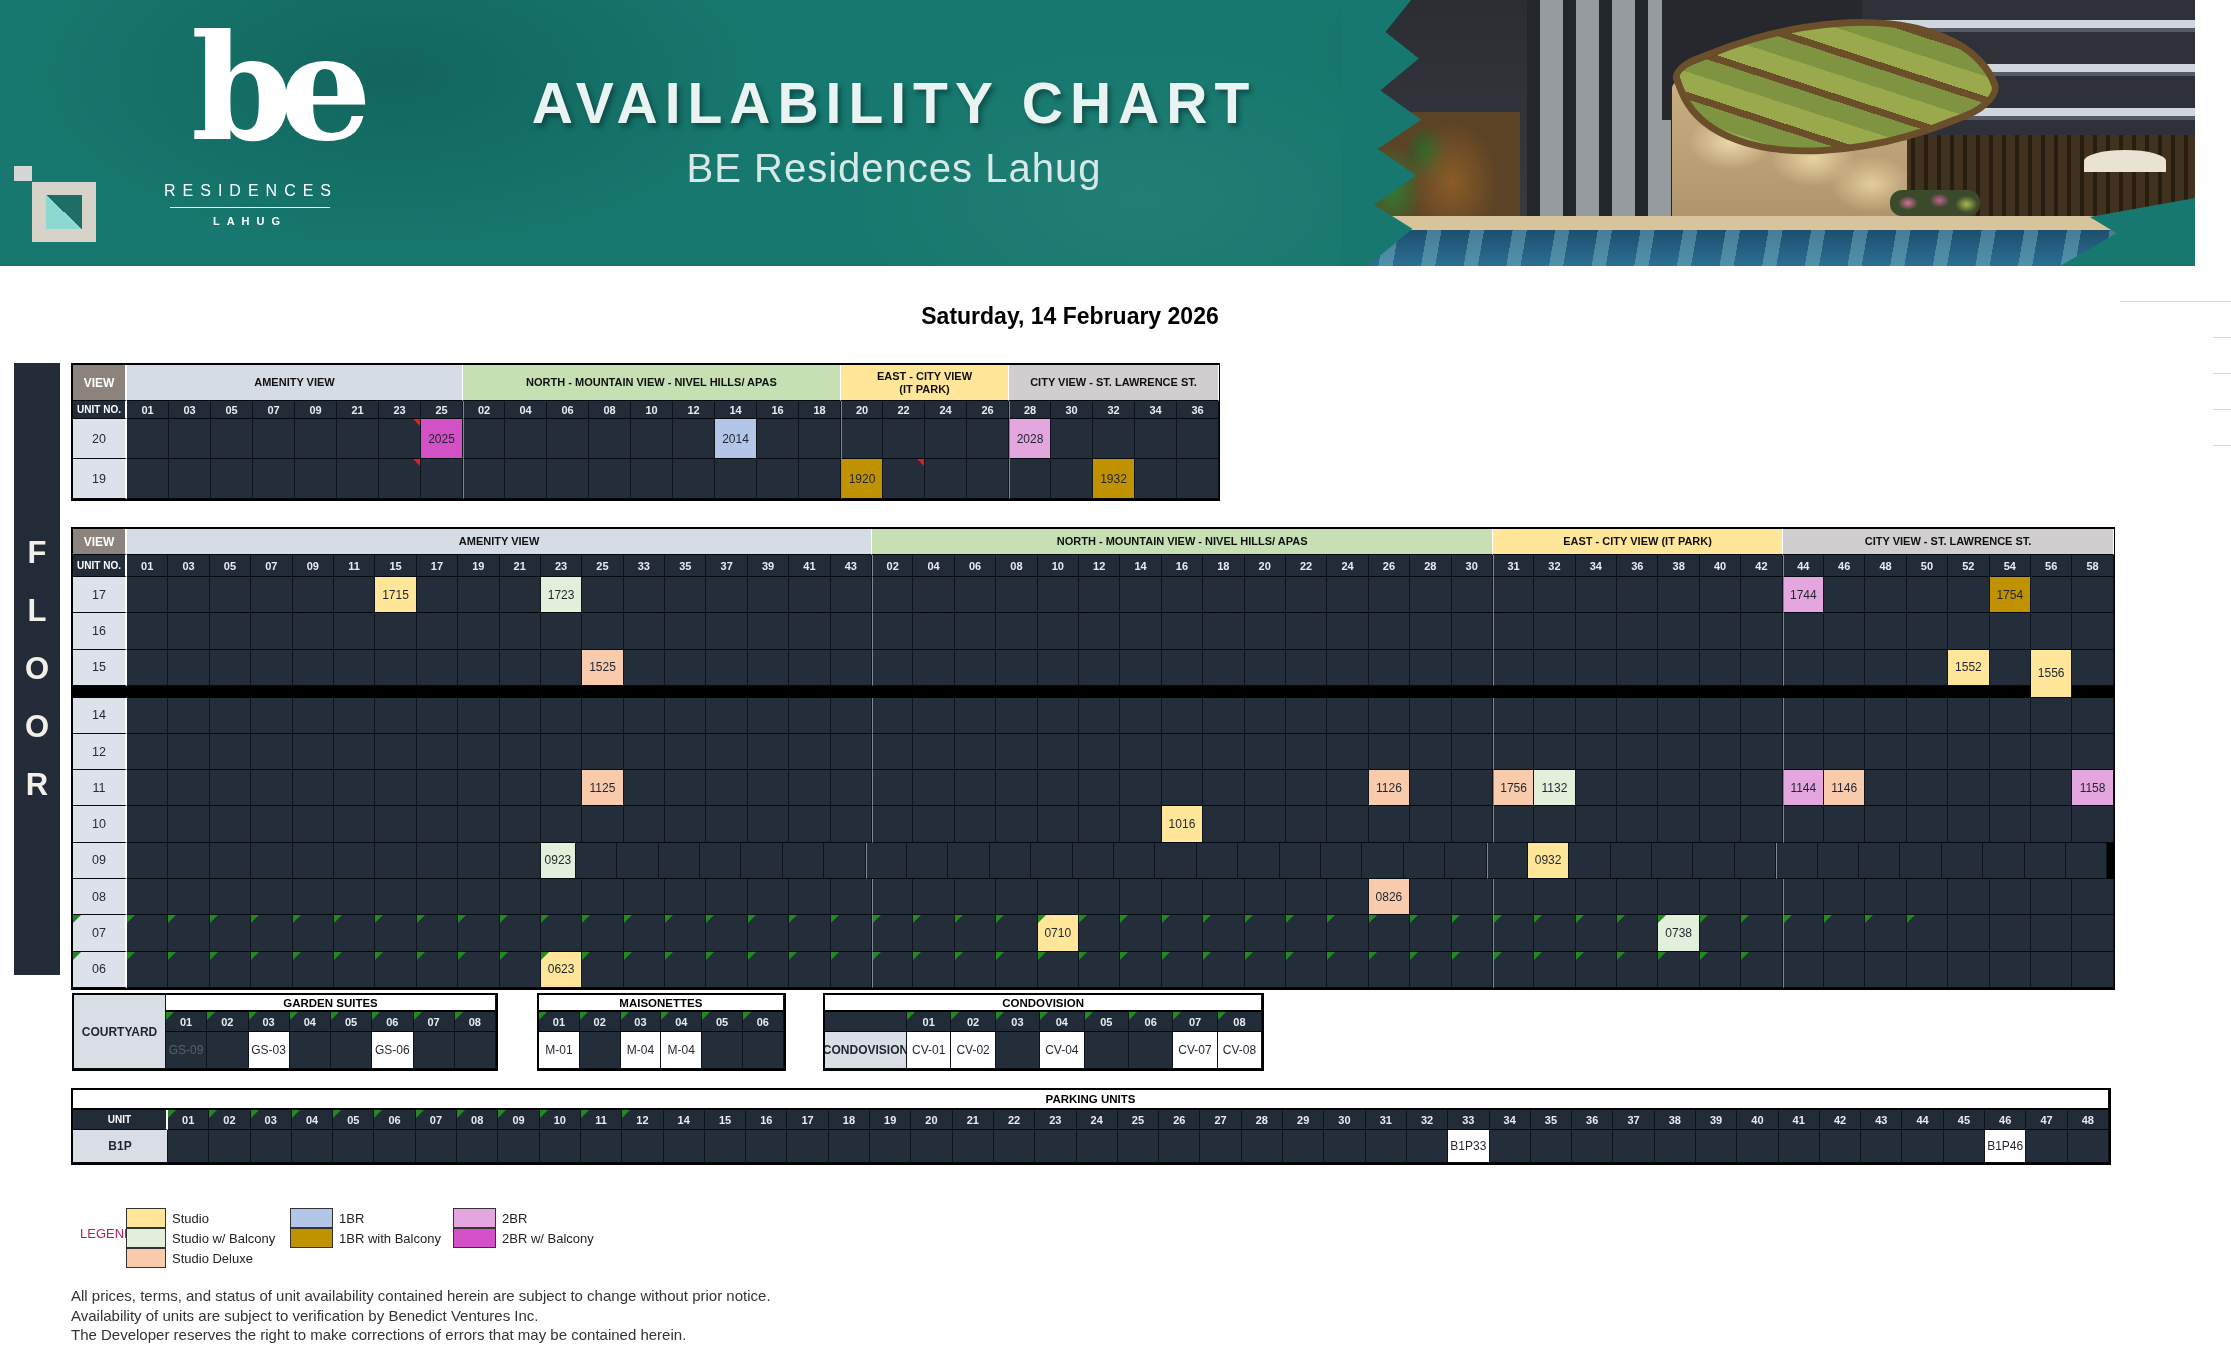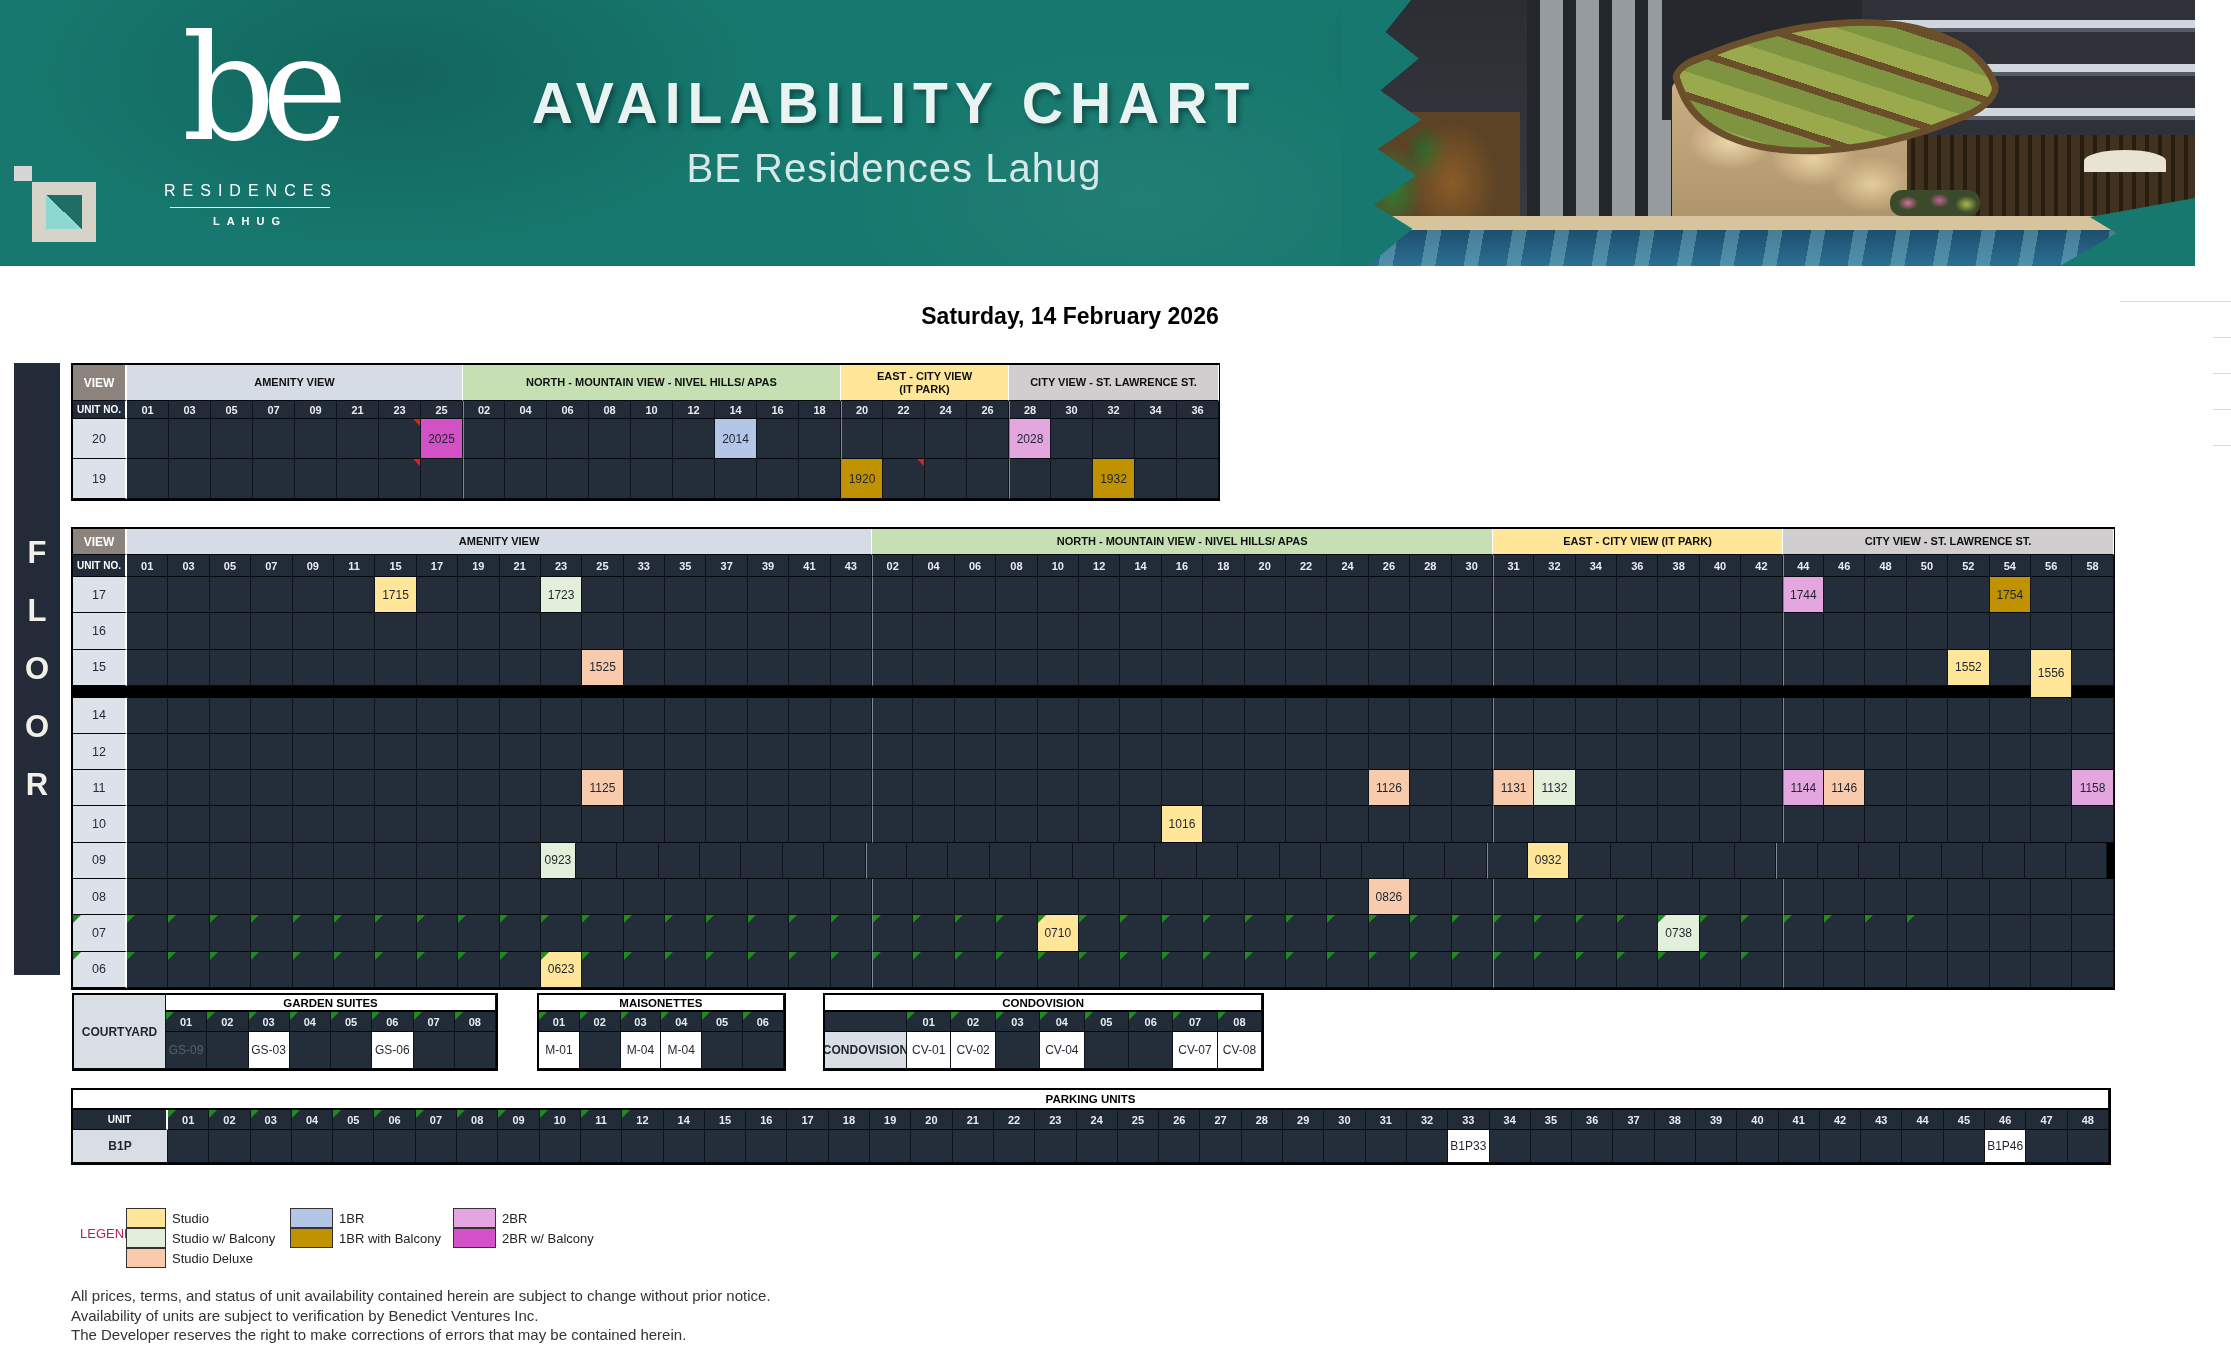--- a/index.html
+++ b/index.html
@@ -5,22 +5,22 @@
   html,body{margin:0;padding:0;background:#fff;}
   .page{position:relative;width:2231px;height:1361px;background:#fff;overflow:hidden;
         font-family:"Liberation Sans",sans-serif;}
   
   .banner{position:absolute;left:0;top:0;width:2195px;height:266px;overflow:hidden;
     background:
       radial-gradient(620px 300px at 18% 28%, rgba(0,0,0,.16), transparent 60%),
       radial-gradient(500px 260px at 52% 75%, rgba(255,255,255,.05), transparent 60%),
       radial-gradient(700px 320px at 78% 18%, rgba(0,0,0,.14), transparent 60%),
       #16786E;}
-  .logo-be{position:absolute;left:158px;top:8px;width:200px;text-align:center;color:#fff;
-    font-family:"DejaVu Serif",serif;font-size:146px;font-weight:normal;letter-spacing:-14px;line-height:1.1;}
+  .logo-be{position:absolute;left:158px;top:8px;width:200px;text-align:right;color:#fff;
+    font-family:"DejaVu Serif",serif;font-size:146px;font-weight:bold;letter-spacing:-14px;line-height:1.1;}
   .logo-res{position:absolute;left:164px;top:182px;width:172px;text-align:center;color:#fff;
     font-size:16px;letter-spacing:7px;}
   .logo-rule{position:absolute;left:170px;top:207px;width:160px;height:1px;background:#fff;}
   .logo-lahug{position:absolute;left:164px;top:215px;width:172px;text-align:center;color:#fff;
     font-size:11px;font-weight:bold;letter-spacing:7px;}
   .logo-sq-small{position:absolute;left:14px;top:166px;width:18px;height:15px;background:#D6D6D6;}
   .logo-sq-big{position:absolute;left:32px;top:182px;width:64px;height:60px;background:#D8D3C9;}
   .logo-sq-inner{position:absolute;left:14px;top:13px;width:36px;height:34px;
     background:linear-gradient(to bottom left,#1E6E66 50%,#8ED8D2 50%);}
   .title{position:absolute;left:504px;top:70px;width:780px;text-align:center;color:#E9F3F2;
@@ -595,21 +595,21 @@
         <div class="c dk" style="width: 41.4px; height: 36.3px;"></div>
         <div class="c dk" style="width: 41.4px; height: 36.3px;"></div>
         <div class="c dk" style="width: 41.4px; height: 36.3px;"></div>
         <div class="c dk" style="width: 41.4px; height: 36.3px;"></div>
         <div class="c dk" style="width: 41.4px; height: 36.3px;"></div>
         <div class="c dk" style="width: 41.4px; height: 36.3px;"></div>
         <div class="c dk" style="width: 41.4px; height: 36.3px;"></div>
         <div class="c dk unit" style="width: 41.4px; height: 36.3px; background: rgb(248, 203, 173);">1126</div>
         <div class="c dk" style="width: 41.4px; height: 36.3px;"></div>
         <div class="c dk" style="width: 41.4px; height: 36.3px;"></div>
-        <div class="c dk secl unit" style="width: 41.4px; height: 36.3px; background: rgb(248, 203, 173);">1131</div>
+        <div class="c dk secl unit" style="width: 41.4px; height: 36.3px; background: rgb(248, 203, 173);">1756</div>
         <div class="c dk unit" style="width: 41.4px; height: 36.3px; background: rgb(226, 239, 218);">1132</div>
         <div class="c dk" style="width: 41.4px; height: 36.3px;"></div>
         <div class="c dk" style="width: 41.4px; height: 36.3px;"></div>
         <div class="c dk" style="width: 41.4px; height: 36.3px;"></div>
         <div class="c dk" style="width: 41.4px; height: 36.3px;"></div>
         <div class="c dk" style="width: 41.4px; height: 36.3px;"></div>
         <div class="c dk secl unit" style="width: 41.4px; height: 36.3px; background: rgb(227, 166, 223);">1144</div>
         <div class="c dk unit" style="width: 41.4px; height: 36.3px; background: rgb(248, 203, 173);">1146</div>
         <div class="c dk" style="width: 41.4px; height: 36.3px;"></div>
         <div class="c dk" style="width: 41.4px; height: 36.3px;"></div>

